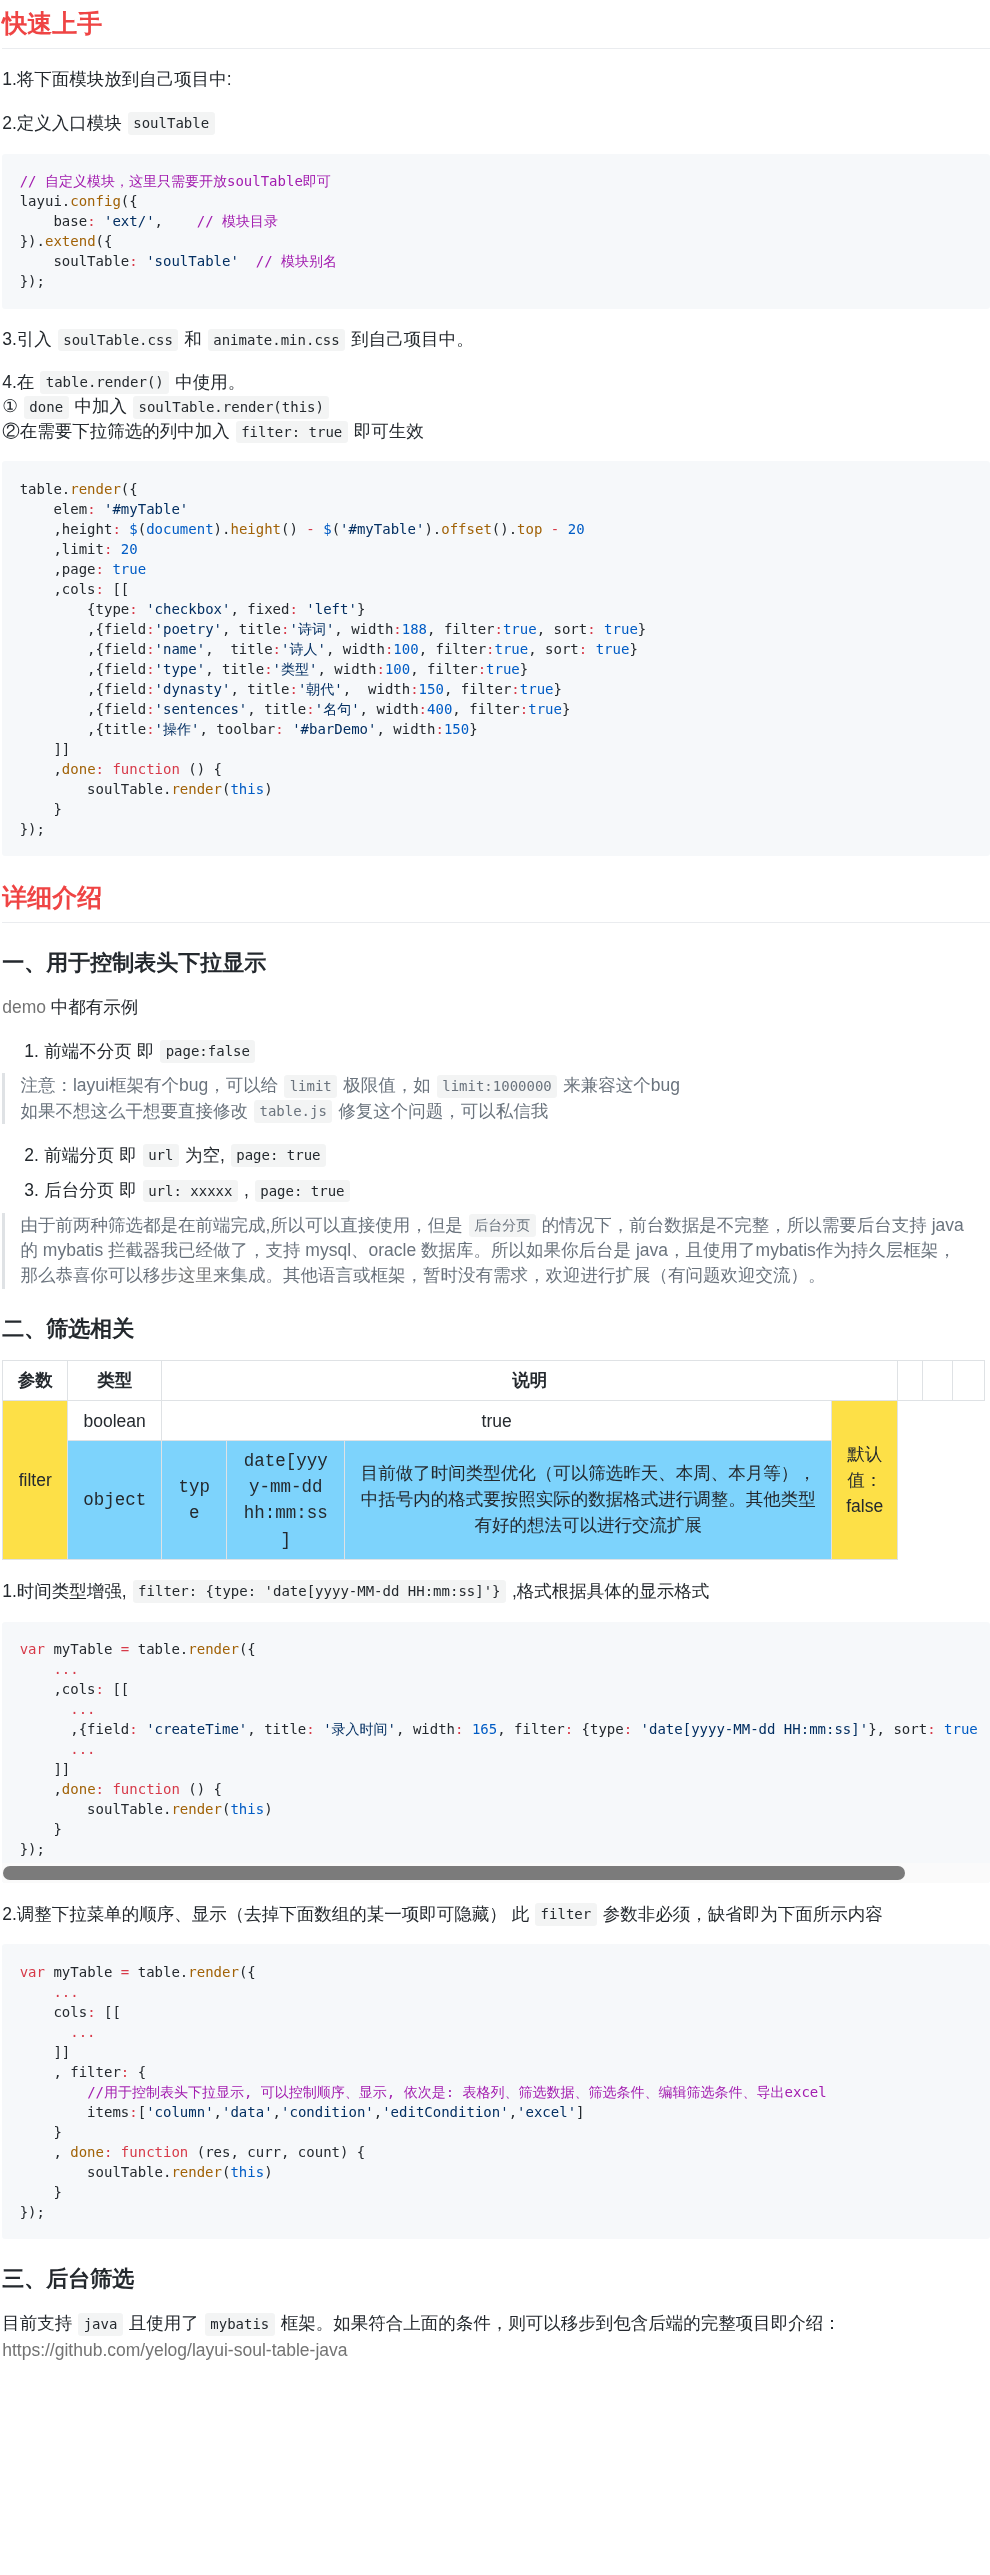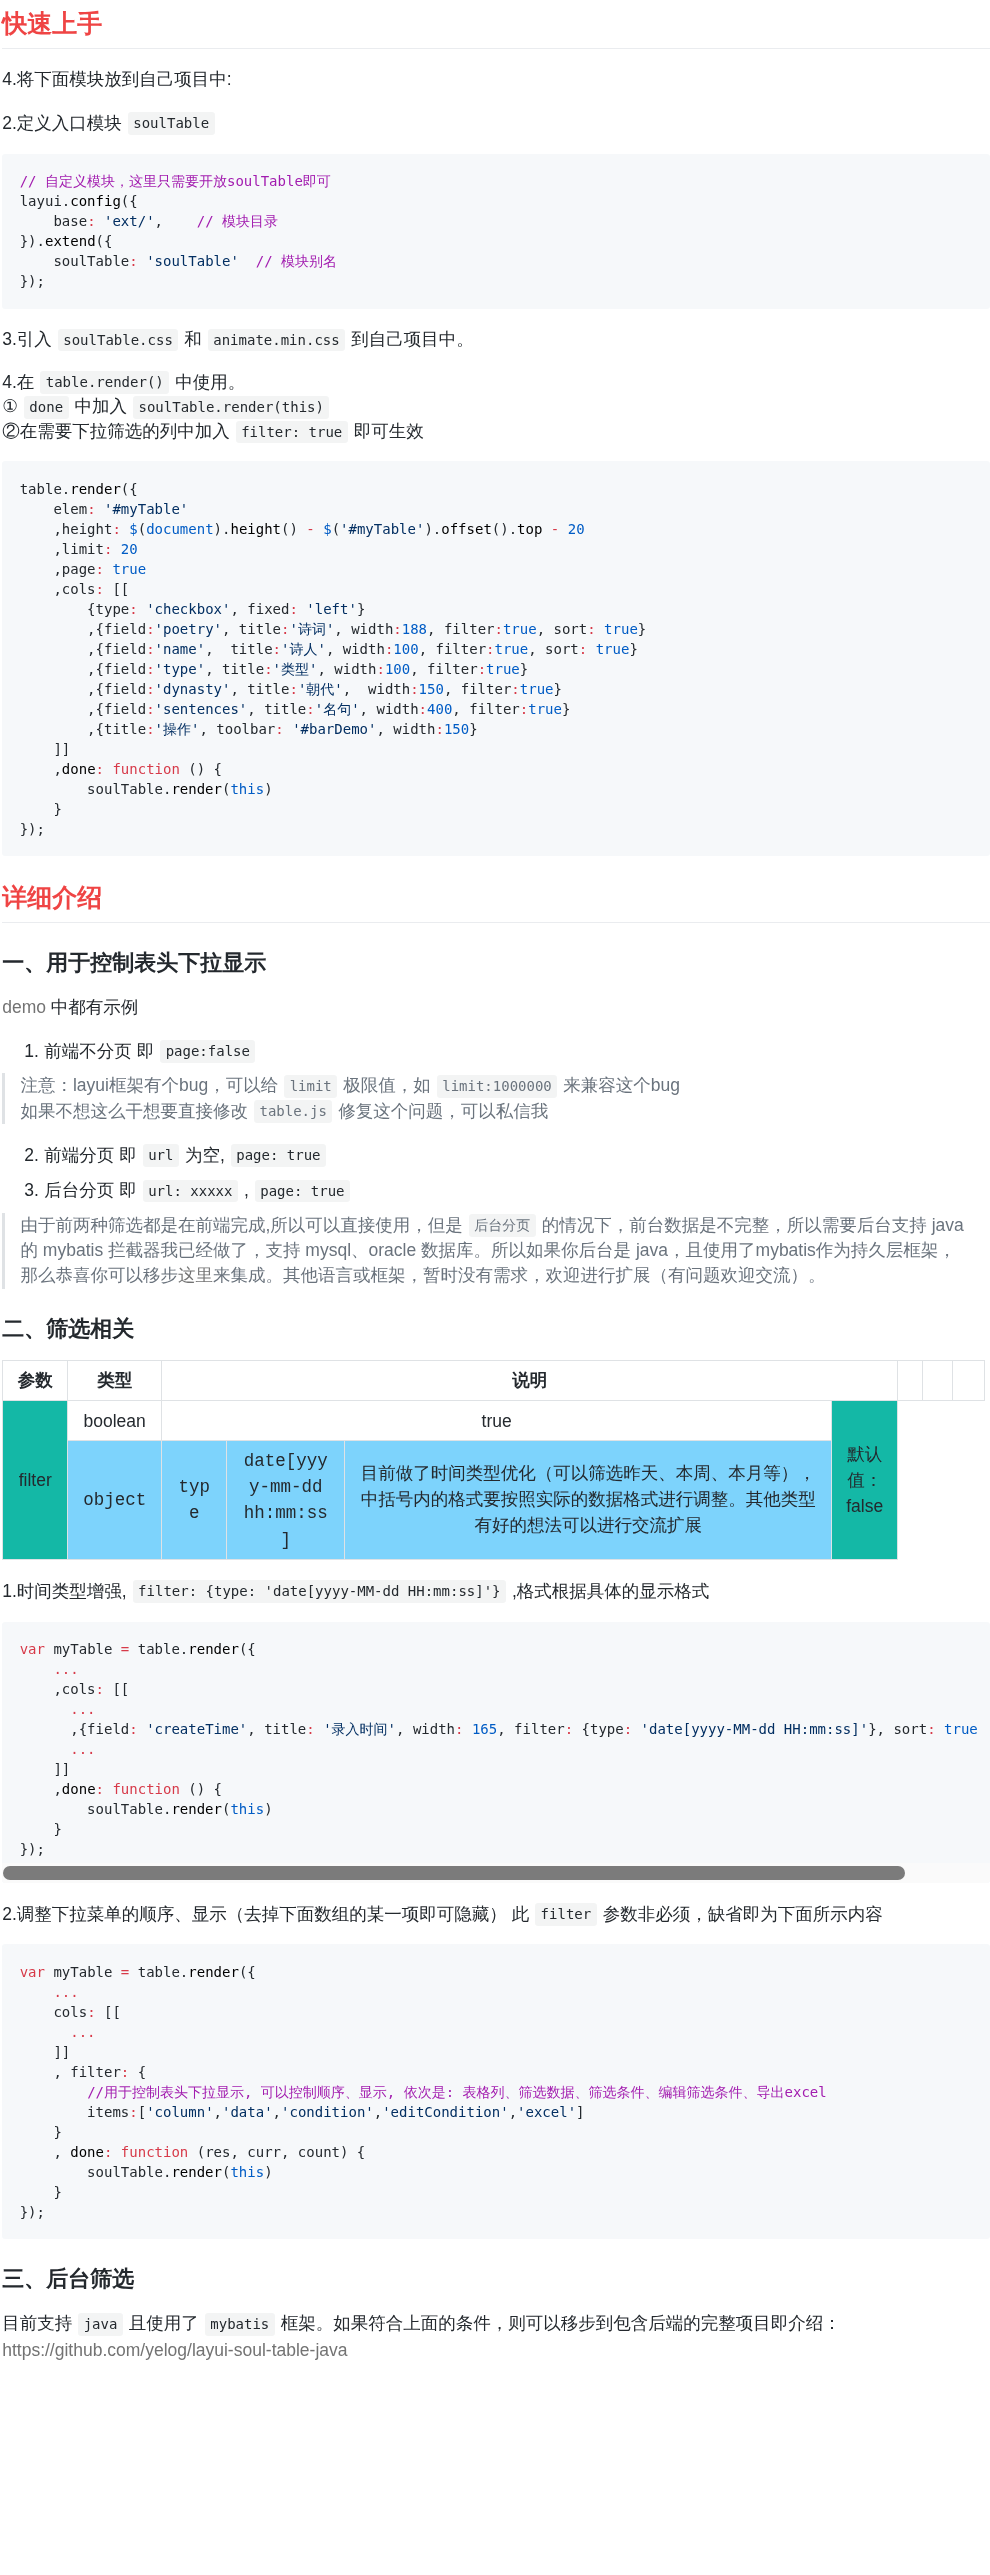--- a/index.html
+++ b/index.html
@@ -34,21 +34,21 @@
   pre.cb{
     background:#f6f8fa; border-radius:3.3px;
     margin:0 0 17.5px 0; padding:17.5px;
     font-family:"DejaVu Sans Mono", monospace;
     font-size:14px; line-height:20px; color:#24292e;
     white-space:pre; overflow:hidden; position:relative;
   }
   pre.cb.has-scroll{padding-bottom:0;}
   .cl{height:20px;}
   .tk-t{color:#24292e}.tk-c{color:#a21caf}.tk-s{color:#032f62}
-  .tk-n{color:#005cc5}.tk-f{color:#000000}.tk-k{color:#d73a49}
+  .tk-n{color:#005cc5}.tk-f{color:#a16207}.tk-k{color:#d73a49}
   .hscroll{
     margin:4.4px -17.5px 0 -17.5px; height:19.6px; background:#fafafa;
     border-radius:0 0 3.3px 3.3px; position:relative;
   }
   .hscroll .thumb{
     position:absolute; left:1.1px; top:2.2px; height:14.7px; width:91.3%;
     background:#7b7b7b; border-radius:7.6px;
   }
   .oli{margin:9.3px 0 9.3px 22px;}
   .oli .num{margin-right:5.5px;}
@@ -56,32 +56,32 @@
     border-collapse:collapse; table-layout:fixed; width:982px;
     margin:0 0 17.5px 0; font-size:17.5px;
   }
   table.doc th, table.doc td{
     border:1.1px solid #dfe2e5; padding:6.5px 13px; vertical-align:middle;
     word-wrap:break-word; overflow-wrap:break-word;
   }
   table.doc th{font-weight:700; }
   table.doc td{text-align:center;}
   table.doc tr.alt td{background:#7dd3fc;font-family:Liberation Mono, monospace;}
-  table.doc td.white{background:#14b8a6;}
+  table.doc td.white{background:#fde047;}
   table.doc td.def-cell{padding:6.5px 6.5px;}
   table.doc td.ghost{border:none; background:#ffffff;}
 </style>
 </head>
 <body>
 
 <div class="page">
 
   <h2 class="mdh first">快速上手</h2>
 
-  <p class="md">4.将下面模块放到自己项目中:</p>
+  <p class="md">1.将下面模块放到自己项目中:</p>
 
 
   <p class="md">2.定义入口模块 <code class="ic">soulTable</code></p>
 
   <pre class="cb"><div class="cl"><span class="tk-c">// 自定义模块，这里只需要开放soulTable即可</span></div><div class="cl"><span class="tk-t">layui.</span><span class="tk-f">config</span><span class="tk-t">({</span></div><div class="cl"><span class="tk-t">    base</span><span class="tk-k">:</span><span class="tk-t"> </span><span class="tk-s">'ext/'</span><span class="tk-t">,    </span><span class="tk-c">// 模块目录</span></div><div class="cl"><span class="tk-t">}).</span><span class="tk-f">extend</span><span class="tk-t">({</span></div><div class="cl"><span class="tk-t">    soulTable</span><span class="tk-k">:</span><span class="tk-t"> </span><span class="tk-s">'soulTable'</span><span class="tk-t">  </span><span class="tk-c">// 模块别名</span></div><div class="cl"><span class="tk-t">});</span></div></pre>
 
   <p class="md">3.引入 <code class="ic">soulTable.css</code> 和 <code class="ic">animate.min.css</code> 到自己项目中。</p>
 
   <div class="pgroup">
     <div class="pline">4.在 <code class="ic">table.render()</code> 中使用。</div>

